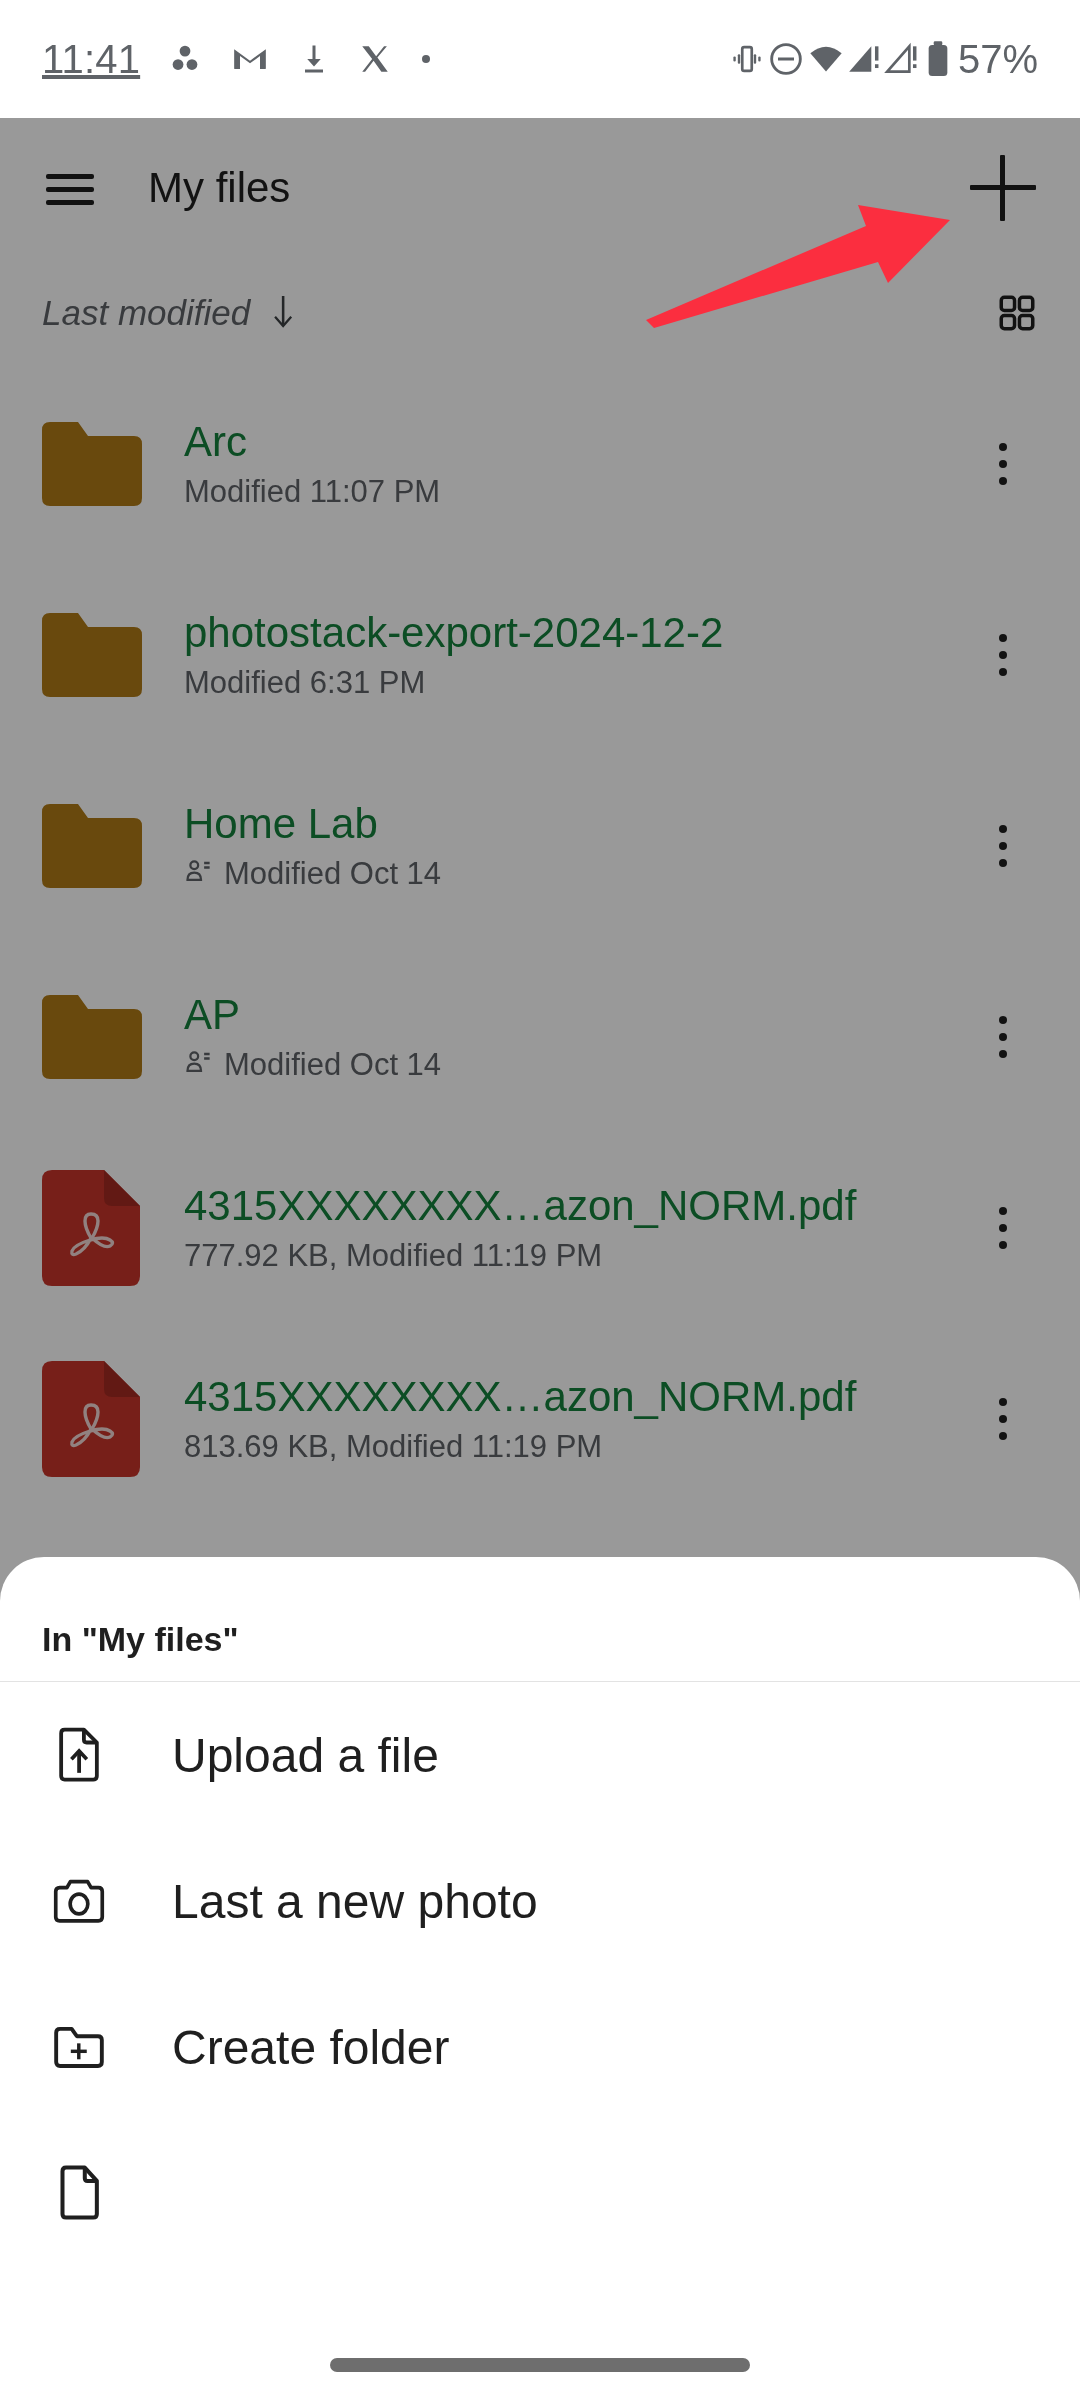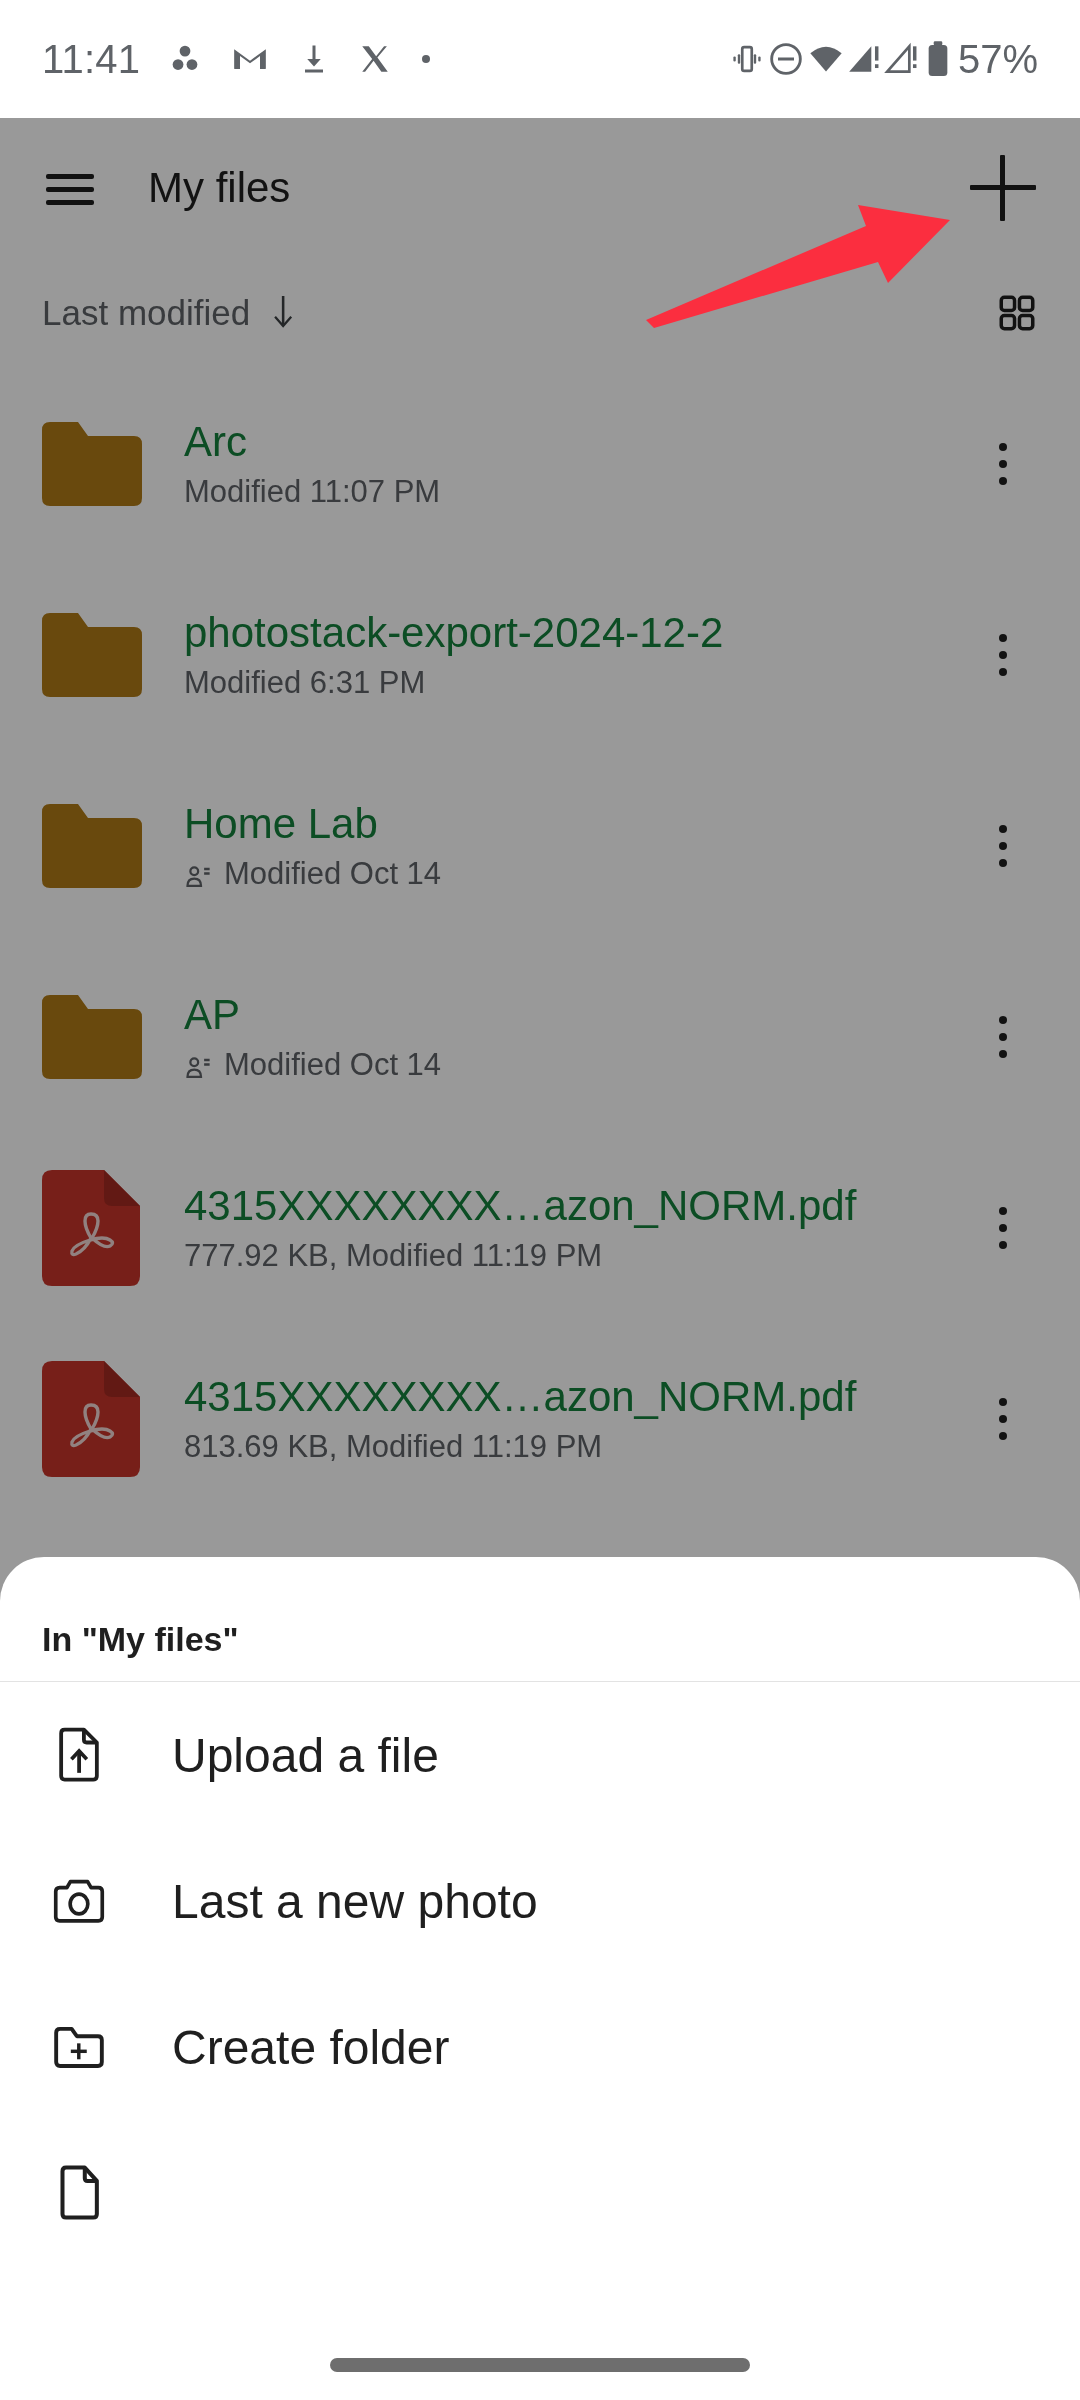--- a/index.html
+++ b/index.html
@@ -22,20 +22,21 @@
     background:#ffffff;
     display:flex; align-items:center;
     padding:0 42px;
     z-index:40;
   }
   .sb-left { display:flex; align-items:center; gap:26px; }
   .sb-right { margin-left:auto; display:flex; align-items:center; }
   .sb-time {
     font-size:40px; color:#5f6368; letter-spacing:0.2px;
     font-family:"Liberation Sans", sans-serif;
+    text-decoration:underline;
   }
   .sb-batt-text { font-size:40px; color:#5f6368; margin-left:4px; }
   .sb-ico { display:block; }
 
   
   #browser {
     position:absolute; top:118px; left:0;
     width:1080px; height:2282px;
     background:#ffffff;
     overflow:hidden;
@@ -69,40 +70,41 @@
   #add-btn i {
     position:absolute; background:#1f1f1f; border-radius:1px;
   }
   #add-btn i.h { left:2px; top:32px; width:66px; height:5px; }
   #add-btn i.v { top:2px; left:32px; width:5px; height:66px; }
 
   #sortbar {
     height:110px;
     display:flex; align-items:center;
     padding:0 42px;
+    font-style:italic;
   }
   #sort-label { font-size:35px; color:#5f6368; }
   #sort-arrow { margin-left:16px; }
   #viewtoggle { margin-left:auto; }
 
   .row {
     height:191px;
     display:flex; align-items:center;
     padding:0 42px;
   }
   .row-icon { width:112px; flex:0 0 112px; display:flex; align-items:center; justify-content:flex-start; }
   .row-text { flex:1 1 auto; margin-left:30px; min-width:0; }
   .row-title {
     font-size:42px; color:#15803d;
     white-space:nowrap; overflow:hidden;
   }
   .row-sub {
     margin-top:8px;
     font-size:31px; color:#5f6368;
-    display:flex; align-items:flex-end; gap:10px;
+    display:flex; align-items:flex-start; gap:10px;
     white-space:nowrap;
   }
   .row-more {
     width:70px; flex:0 0 70px;
     display:flex; flex-direction:column; align-items:center; justify-content:center;
     gap:9px;
   }
   .row-more span {
     display:block; width:8px; height:8px; border-radius:50%;
     background:#1f1f1f;

